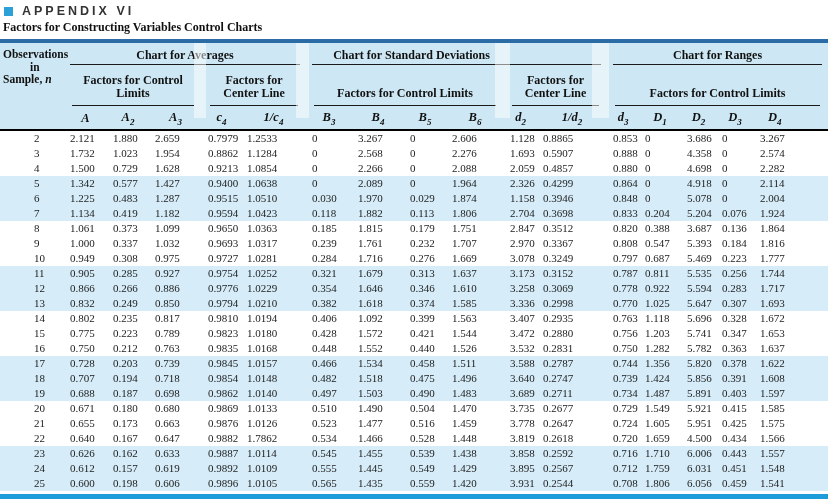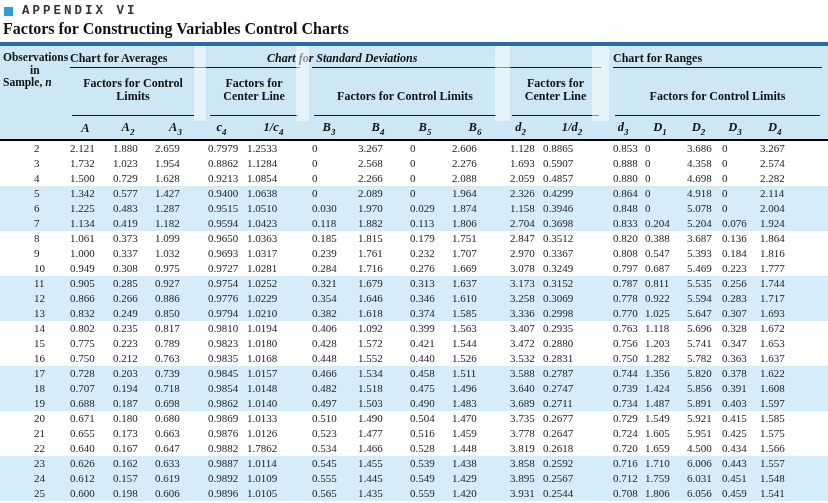--- a/index.html
+++ b/index.html
@@ -1,33 +1,33 @@
 <!DOCTYPE html>
 <html style="--accent-bar: #1e9bd9; --top-rule: #2b6ca6; --header-bg: #cde8f4; --stripe-bg: #d6edf9; --bullet: #2ba1d8;"><head>
 <meta charset="utf-8">
 <style>
   html,body{margin:0;padding:0;background:#fff;}
   body{width:828px;height:503px;font-family:"Liberation Serif",serif;}
   .page{position:relative;width:828px;height:503px;background:#fff;overflow:hidden;}
   .appendix-line{display:flex;align-items:center;gap:9px;padding:4px 0 0 4px;
-    font-family:Liberation Mono, monospace;font-weight:bold;font-size:12.5px;
+    font-family:Liberation Sans, sans-serif;font-weight:bold;font-size:12.5px;
     letter-spacing:3px;color:#333;}
   .sq{width:9px;height:9px;background:var(--bullet,#2ba1d8);flex:0 0 auto;}
-  .subtitle{font-weight:bold;font-size:16px;color:#101010;padding:2px 0 4px 3px;}
+  .subtitle{font-weight:bold;font-size:12px;color:#101010;padding:2px 0 4px 3px;}
   .table-wrap{position:relative;width:828px;}
   .top-rule{height:4px;background:var(--top-rule,#2b6ca6);}
   table{border-collapse:collapse;table-layout:fixed;width:828px;}
   thead th{background:var(--header-bg,#cde8f4);font-weight:bold;color:#111;padding:0;}
   .hrow1 th{height:26px;vertical-align:top;padding-top:5px;}
   .group-th .ttl{display:block;border-bottom:1.5px solid #1a1a1a;margin:0 6px;
-    padding-bottom:2px;font-size:12px;line-height:14px;text-align:left;white-space:nowrap;}
-  .g1 .t{position:relative;left:-45px;font-style:italic;}
+    padding-bottom:2px;font-size:12px;line-height:14px;text-align:center;white-space:nowrap;}
+  .g1 .t{position:relative;left:-45px;}
   .hrow2 th{height:32px;vertical-align:bottom;font-size:12px;font-weight:bold;}
   .sub-ttl{display:block;border-bottom:1.5px solid #1a1a1a;margin:0 8px;
-    padding-bottom:13px;line-height:12.5px;text-align:center;}
+    padding-bottom:6px;line-height:12.5px;text-align:center;}
   .hrow3 th{height:20px;font-size:12.5px;font-style:italic;font-weight:bold;
     text-align:center;vertical-align:bottom;padding-bottom:3px;border-bottom:2.5px solid #000;}
   .hrow3 th sub{font-size:9px;}
   .hrow3 th.colD4{text-align:left;padding-left:14px;}
   .obs-th{vertical-align:bottom;border-bottom:2.5px solid #000;font-size:11.5px;
     text-align:left;padding:0 0 3px 3px;line-height:12.5px;white-space:nowrap;overflow:visible;}
   .obs-line-in{padding-left:27px;}
   tbody td{height:15px;font-size:11px;line-height:15px;padding:0 0 0 6px;
     text-align:left;color:#1c1c1c;white-space:nowrap;overflow:visible;}
   td.ncol{padding-left:34px;}

